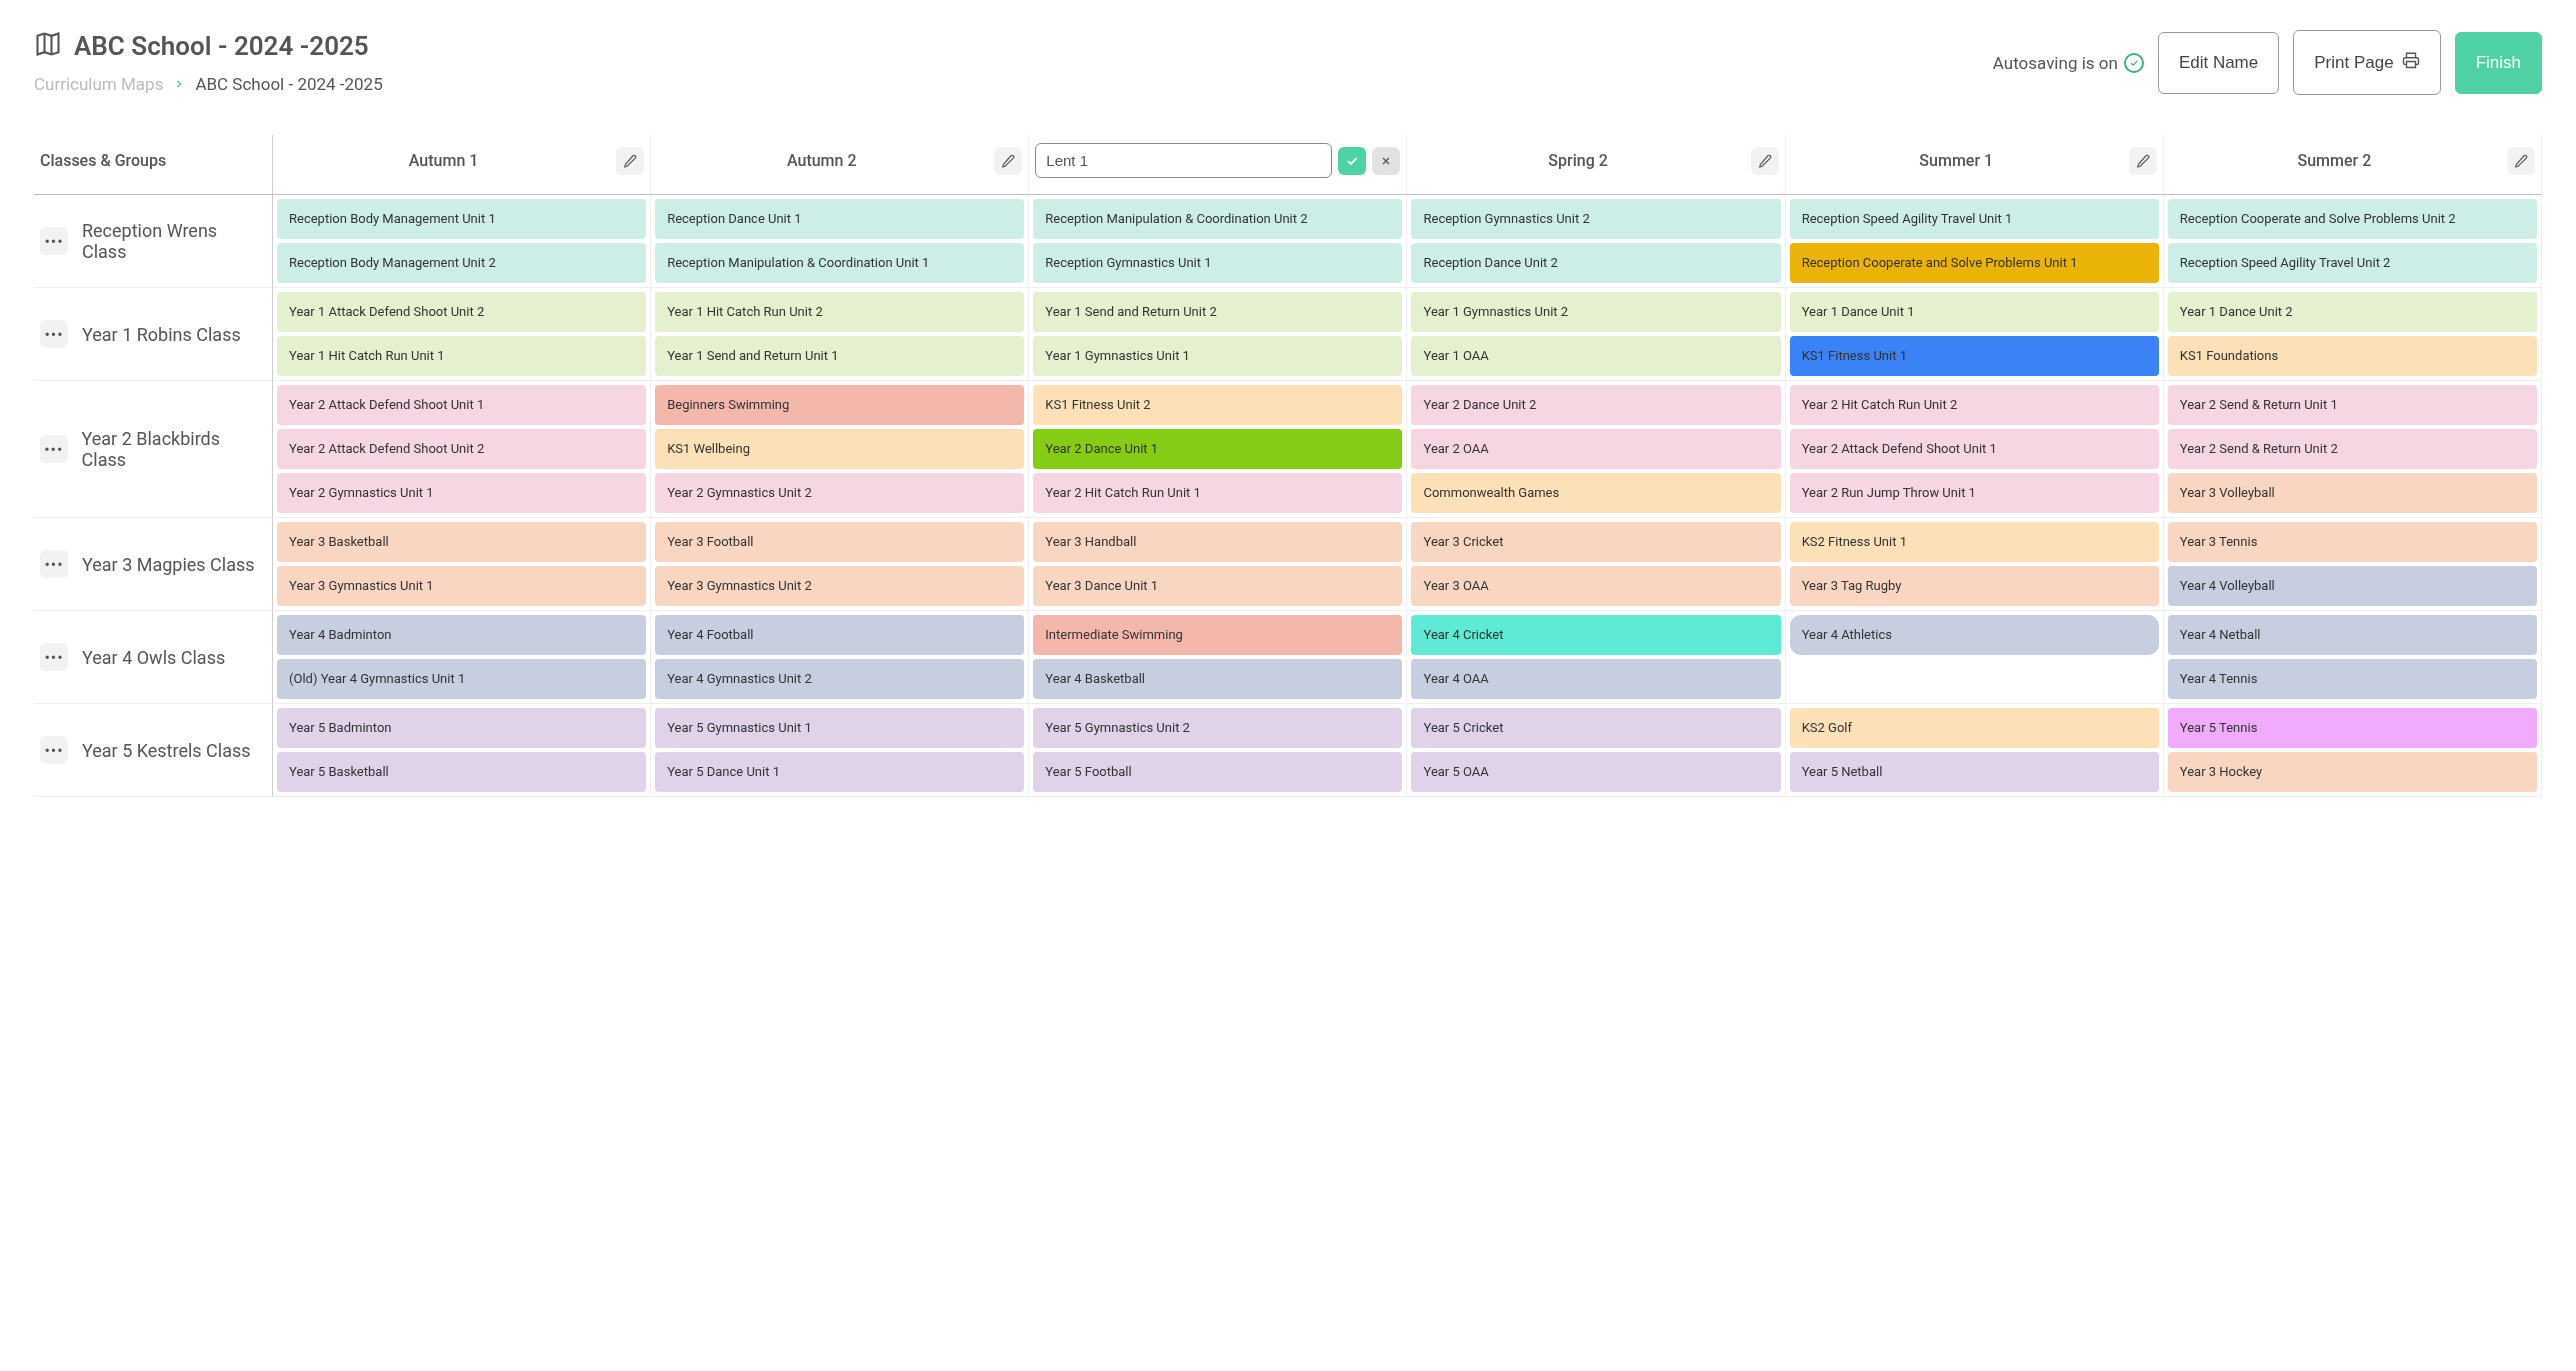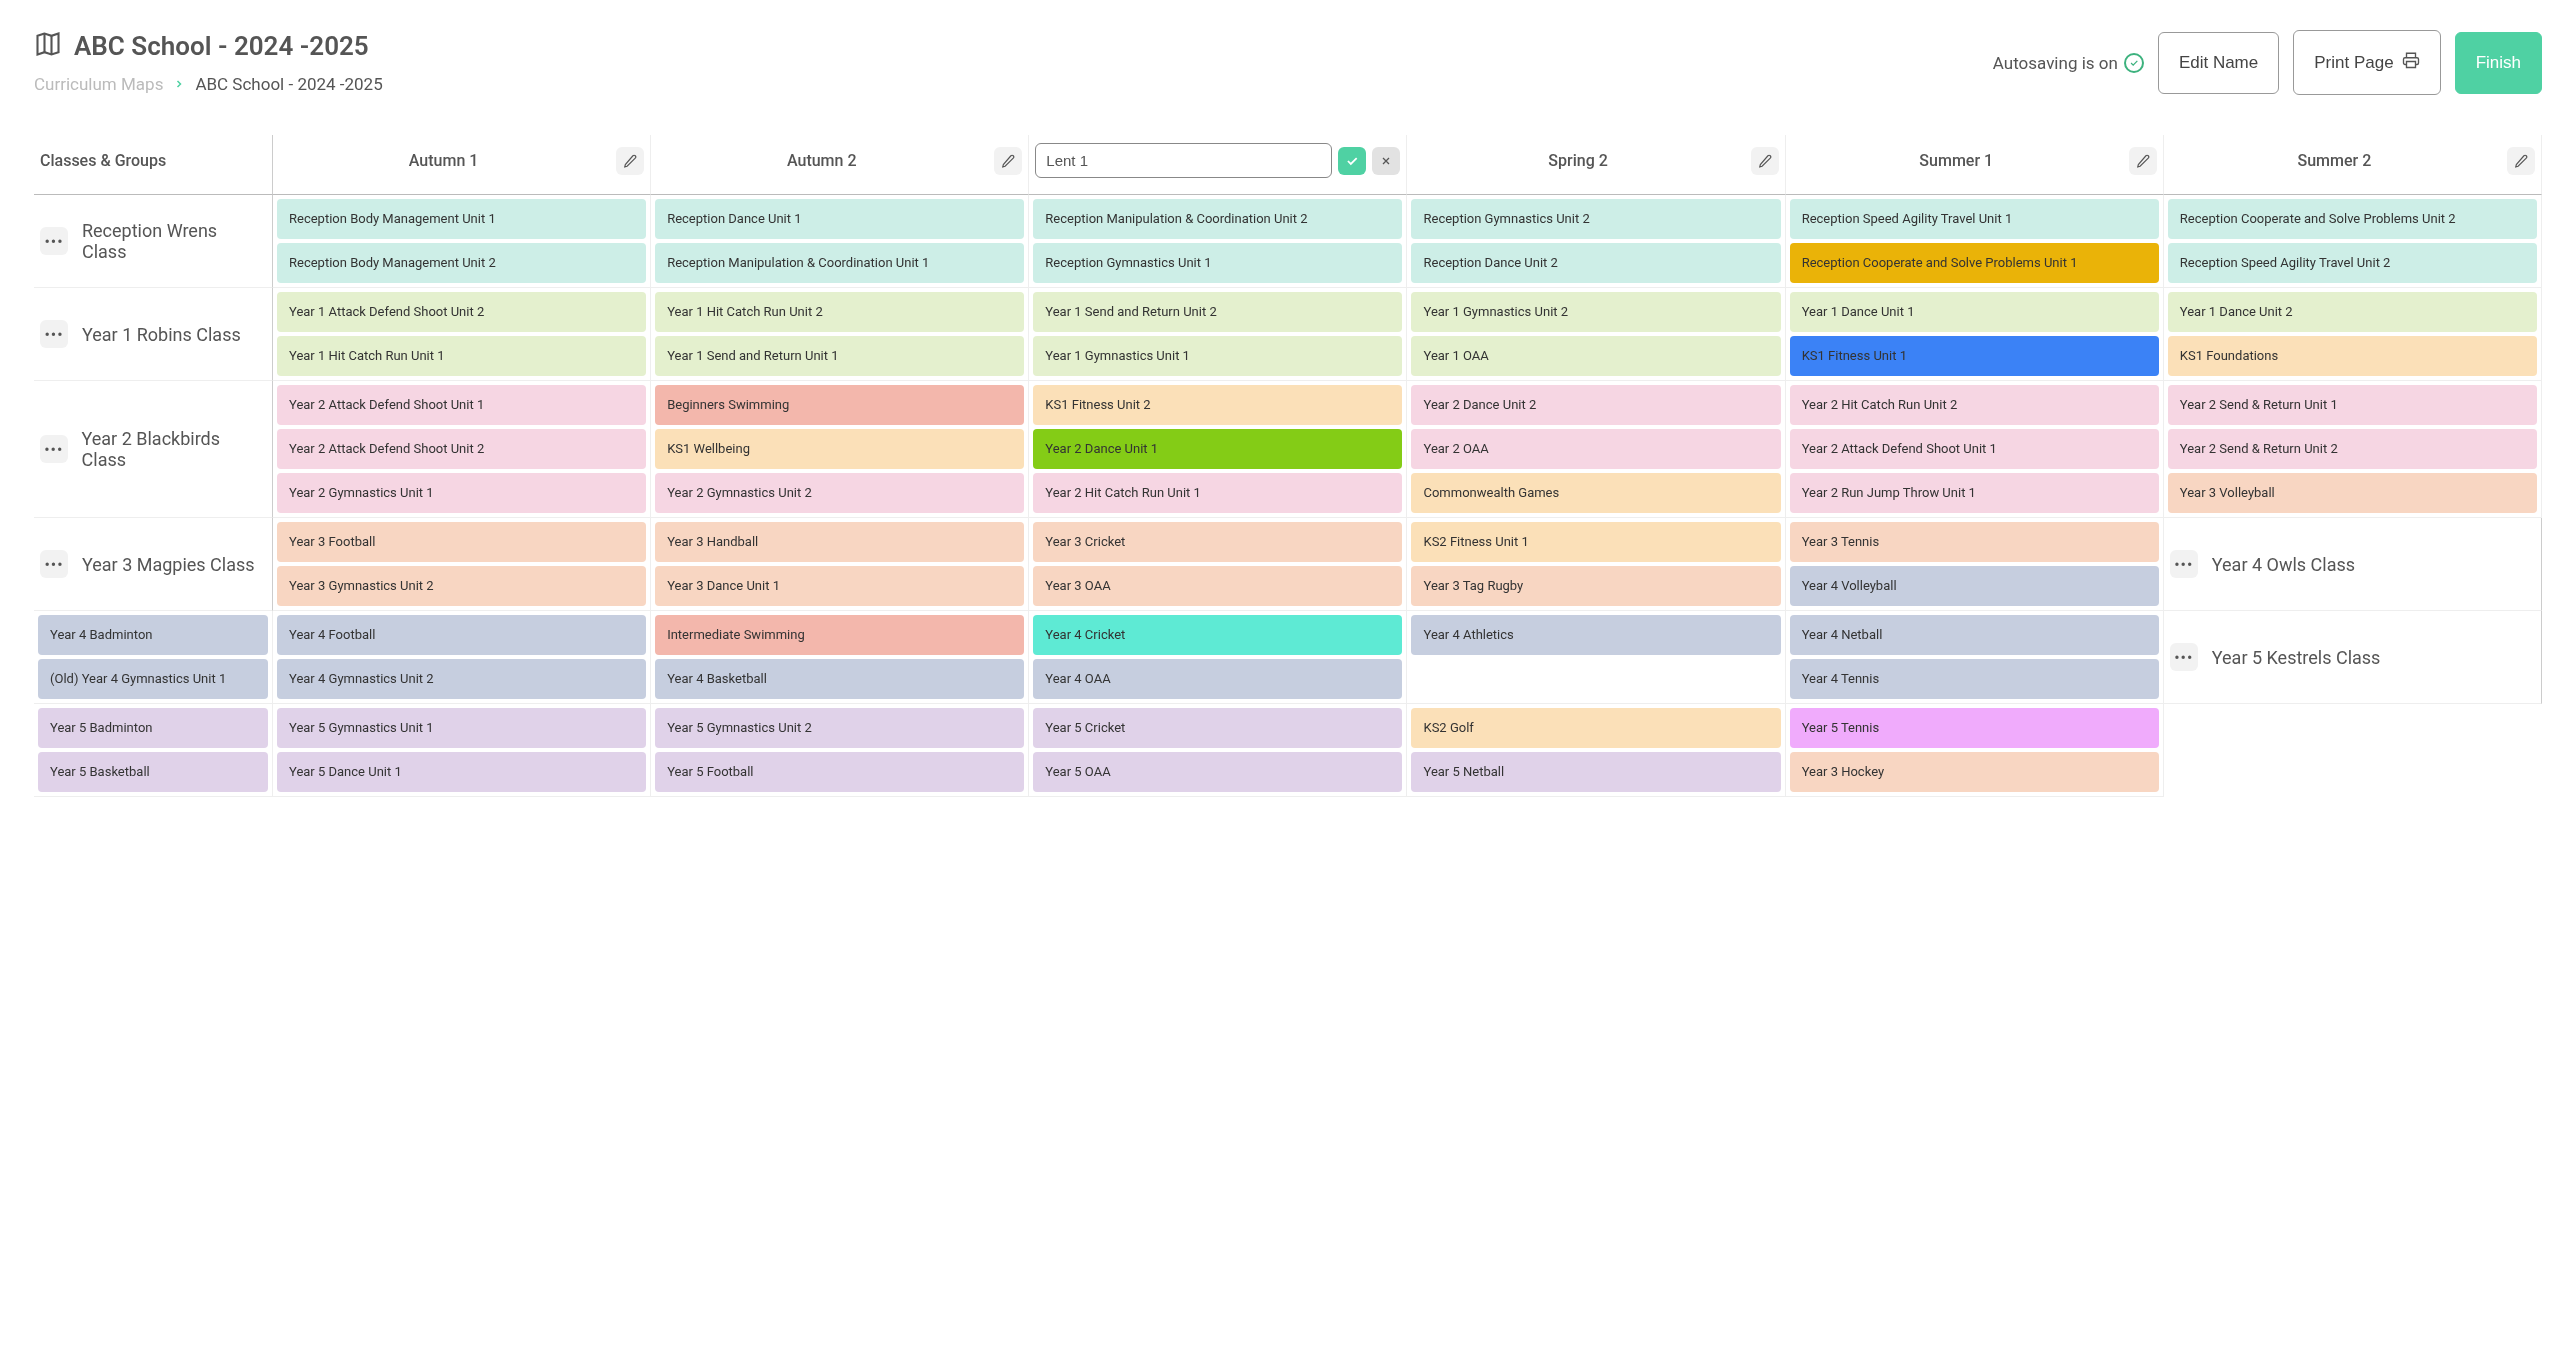--- a/index.html
+++ b/index.html
@@ -286,20 +286,24 @@
         <div class="unit-col">
           <div class="unit" style="background: rgb(246, 214, 227);">Year 2 Send &amp; Return Unit 1</div>
           <div class="unit" style="background: rgb(246, 214, 227);">Year 2 Send &amp; Return Unit 2</div>
           <div class="unit" style="background: rgb(248, 214, 194);">Year 3 Volleyball</div>
         </div>
         <div class="row-label-cell">
     <div class="more-btn">•••</div>
     <span class="row-name">Year 3 Magpies Class</span>
         </div>
         <div class="unit-col">
+          <div class="unit" style="background: rgb(248, 214, 194);">Year 3 Basketball</div>
+          <div class="unit" style="background: rgb(248, 214, 194);">Year 3 Gymnastics Unit 1</div>
+        </div>
+        <div class="unit-col">
           <div class="unit" style="background: rgb(248, 214, 194);">Year 3 Football</div>
           <div class="unit" style="background: rgb(248, 214, 194);">Year 3 Gymnastics Unit 2</div>
         </div>
         <div class="unit-col">
           <div class="unit" style="background: rgb(248, 214, 194);">Year 3 Handball</div>
           <div class="unit" style="background: rgb(248, 214, 194);">Year 3 Dance Unit 1</div>
         </div>
         <div class="unit-col">
           <div class="unit" style="background: rgb(248, 214, 194);">Year 3 Cricket</div>
           <div class="unit" style="background: rgb(248, 214, 194);">Year 3 OAA</div>
@@ -326,21 +330,21 @@
         </div>
         <div class="unit-col">
           <div class="unit" style="background: rgb(243, 183, 172);">Intermediate Swimming</div>
           <div class="unit" style="background: rgb(198, 206, 223);">Year 4 Basketball</div>
         </div>
         <div class="unit-col">
           <div class="unit" style="background: #5eead4;">Year 4 Cricket</div>
           <div class="unit" style="background: rgb(198, 206, 223);">Year 4 OAA</div>
         </div>
         <div class="unit-col">
-          <div class="unit" style="background: rgb(198, 206, 223);">Year 4 Athletics</div>
+          <div class="unit" style="background: rgb(198, 206, 223); border-radius: 11px;">Year 4 Athletics</div>
         </div>
         <div class="unit-col">
           <div class="unit" style="background: rgb(198, 206, 223);">Year 4 Netball</div>
           <div class="unit" style="background: rgb(198, 206, 223);">Year 4 Tennis</div>
         </div>
         <div class="row-label-cell">
     <div class="more-btn">•••</div>
     <span class="row-name">Year 5 Kestrels Class</span>
         </div>
         <div class="unit-col">

